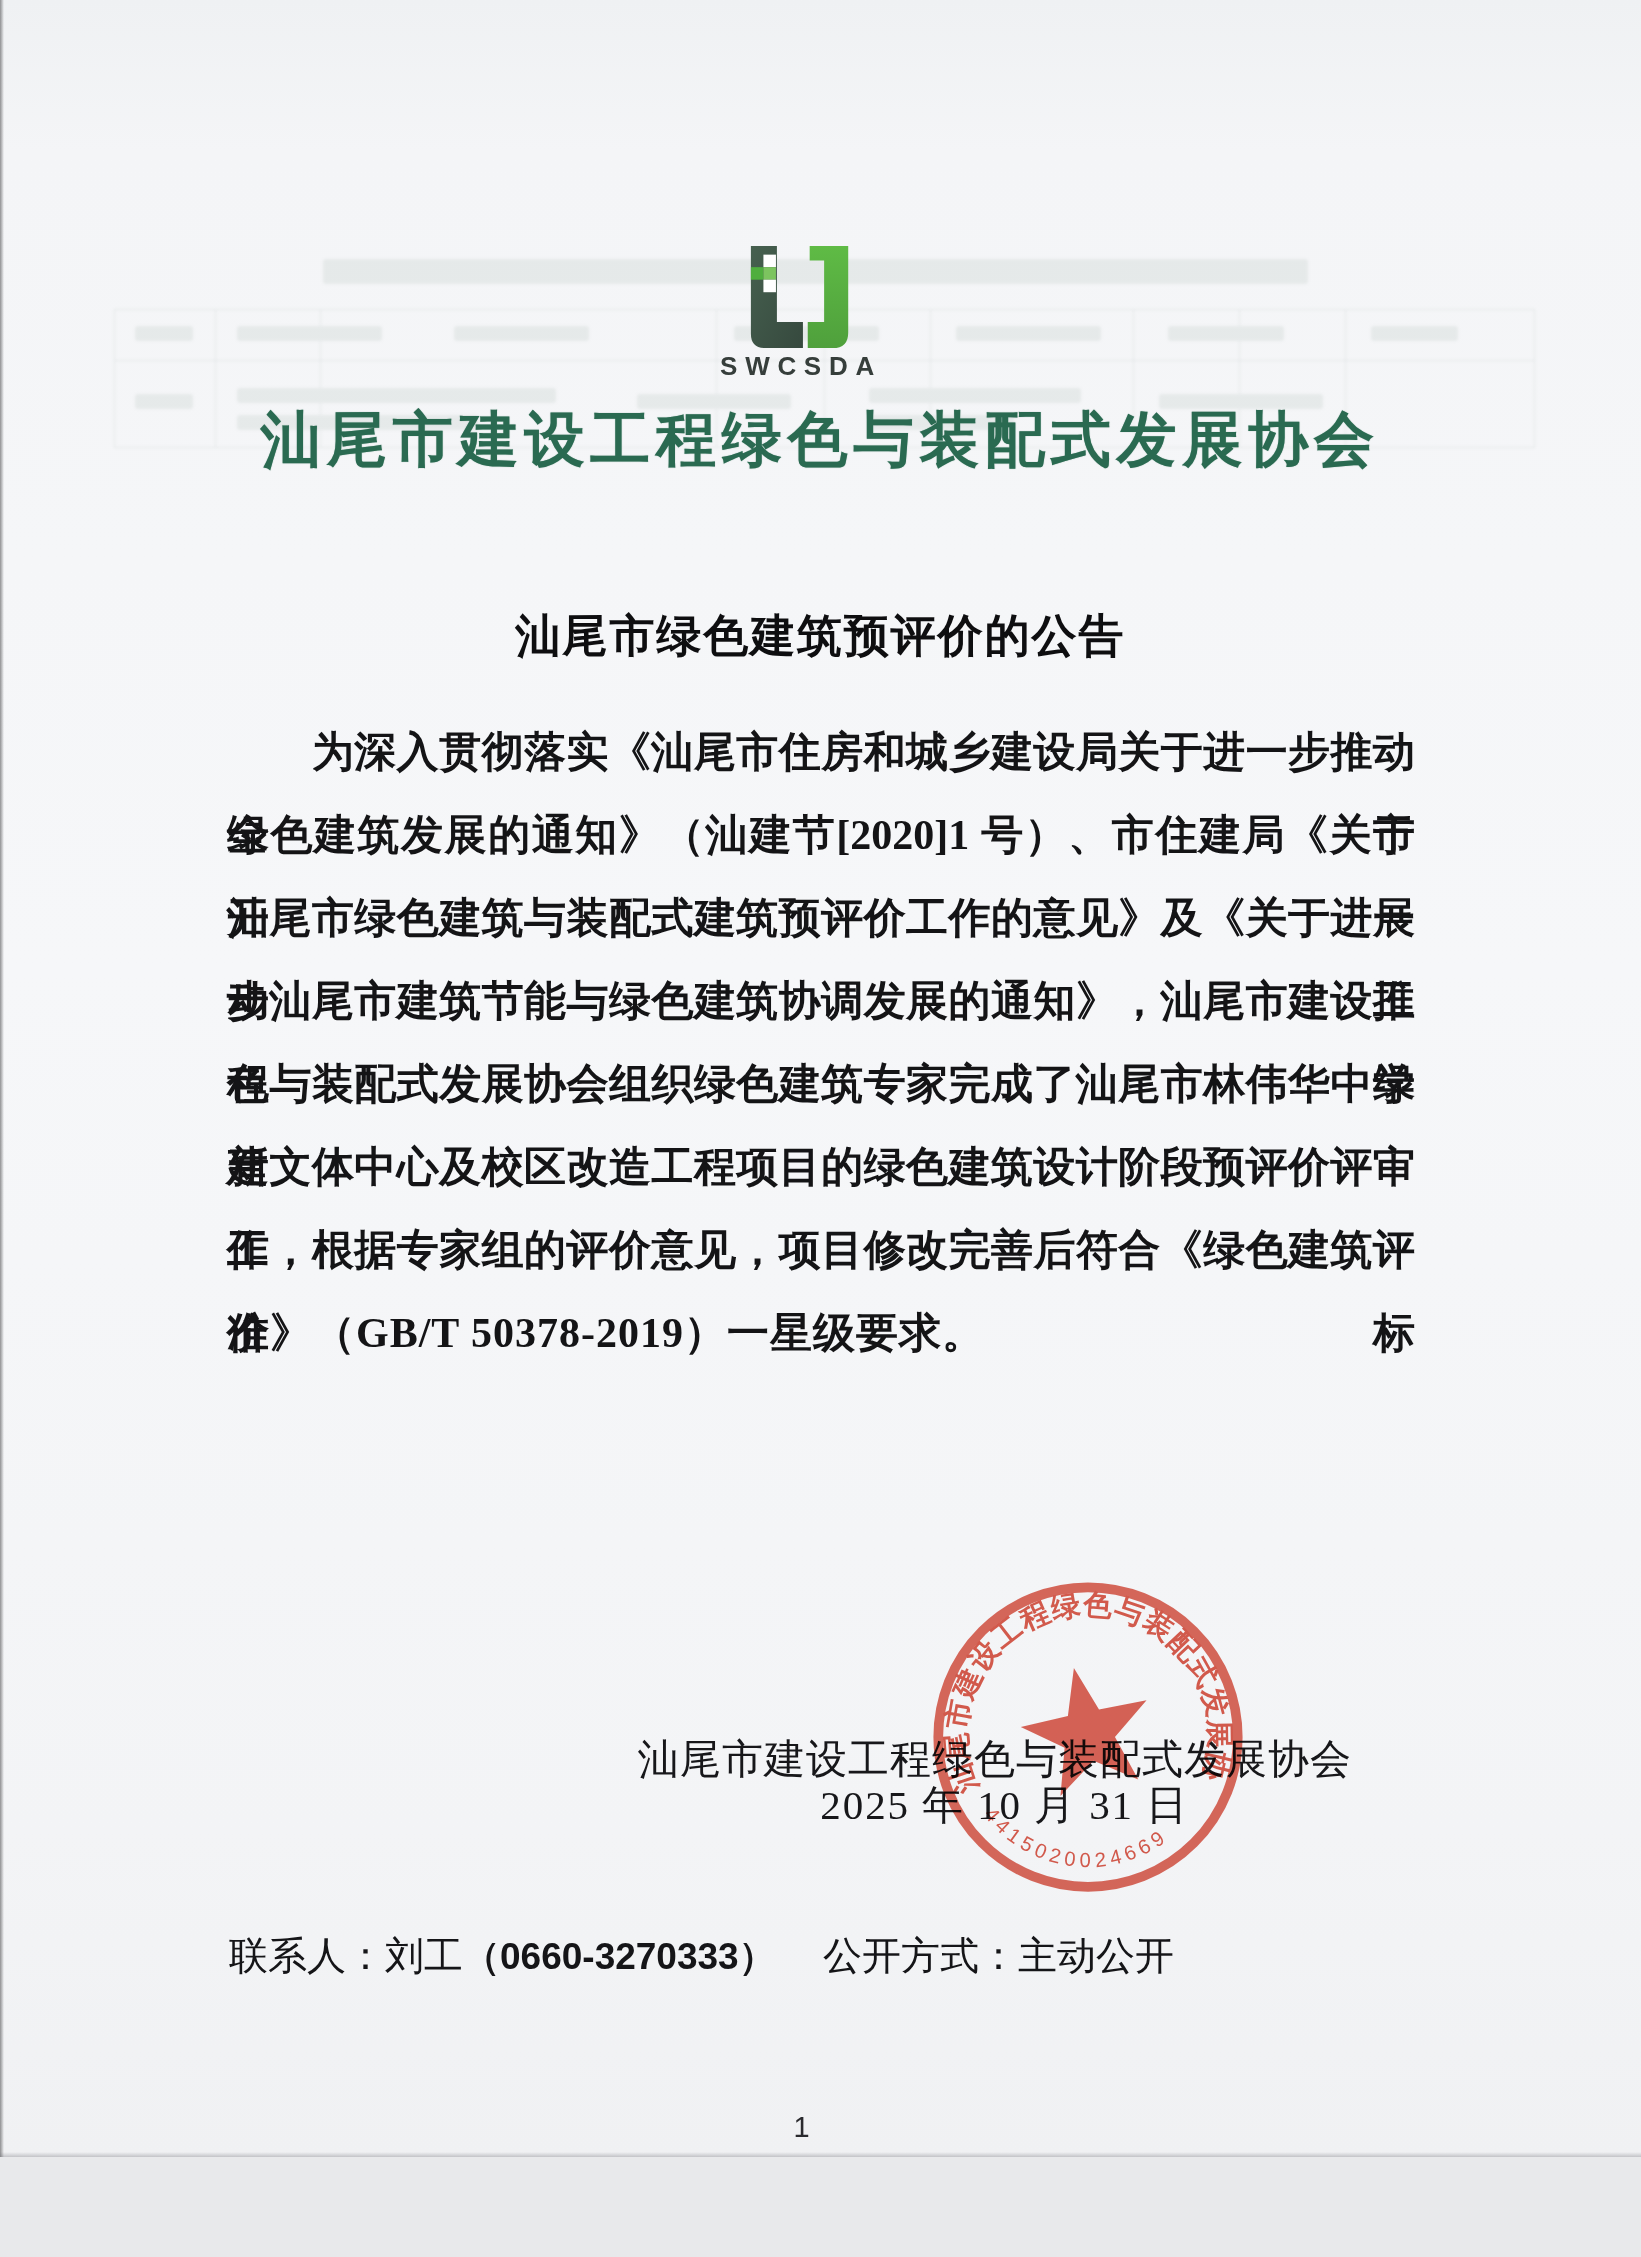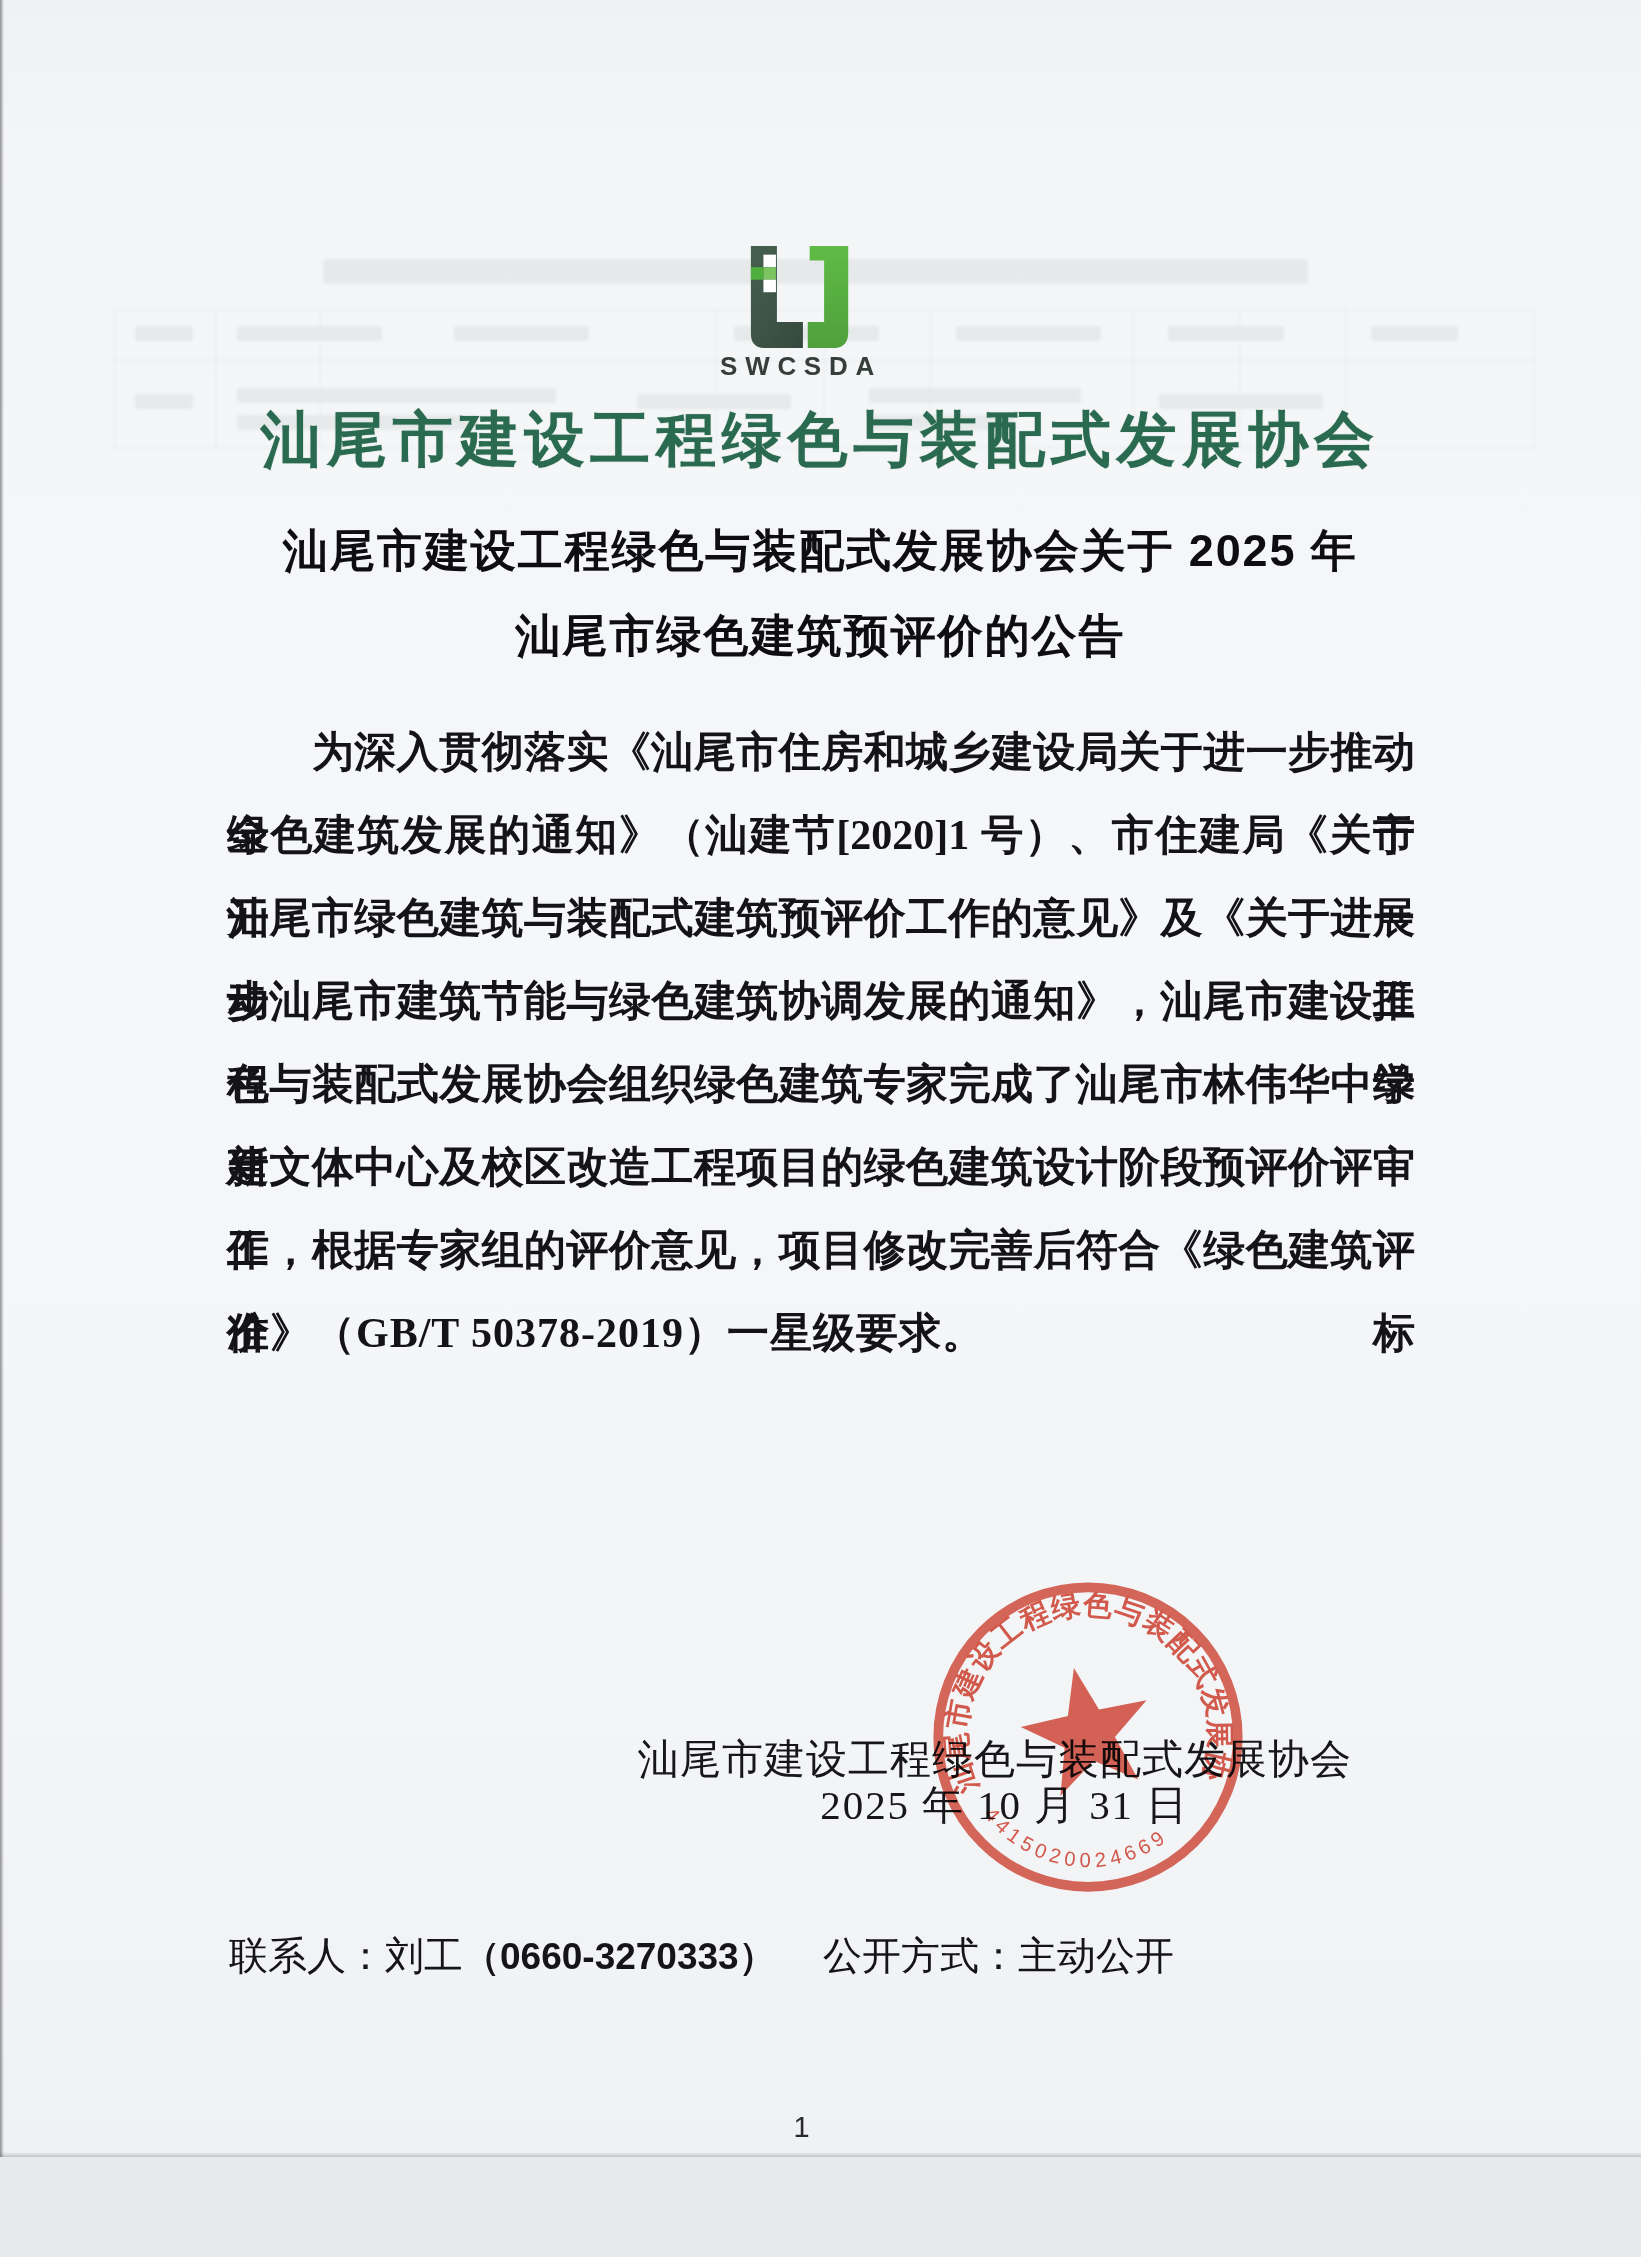--- a/index.html
+++ b/index.html
@@ -124,21 +124,20 @@
       <rect x="16" y="25" width="13" height="13" fill="#7cc45f"></rect>
       <rect x="16" y="38" width="13" height="13" fill="#ffffff"></rect>
 
       <path d="M64,3 H104 V93 Q104,109 88,109 H62 V82 H79 V18 H64 Z" fill="url(#gLight)"></path>
     </svg>
     <div class="logo-acronym" style="position:absolute;left:-58px;top:108px;width:222px;">SWCSDA</div>
   </div>
 
   <div class="org-title">汕尾市建设工程绿色与装配式发展协会</div>
 
-  <div class="doc-title l1">汕尾市建设工程绿色与装配式发展协会关于 2025 年</div>
   <div class="doc-title l2">汕尾市绿色建筑预评价的公告</div>
 
   <div class="body-block" id="body-lines">
       <div class="bline jf">　　为深入贯彻落实《汕尾市住房和城乡建设局关于进一步推动全市</div>
       <div class="bline jf">绿色建筑发展的通知》（汕建节[2020]1 号）、市住建局《关于开展</div>
       <div class="bline jf">汕尾市绿色建筑与装配式建筑预评价工作的意见》及《关于进一步推</div>
       <div class="bline jf">动汕尾市建筑节能与绿色建筑协调发展的通知》，汕尾市建设工程绿</div>
       <div class="bline jf">色与装配式发展协会组织绿色建筑专家完成了汕尾市林伟华中学新</div>
       <div class="bline jf">建文体中心及校区改造工程项目的绿色建筑设计阶段预评价评审工</div>
       <div class="bline jf">作，根据专家组的评价意见，项目修改完善后符合《绿色建筑评价标</div>

